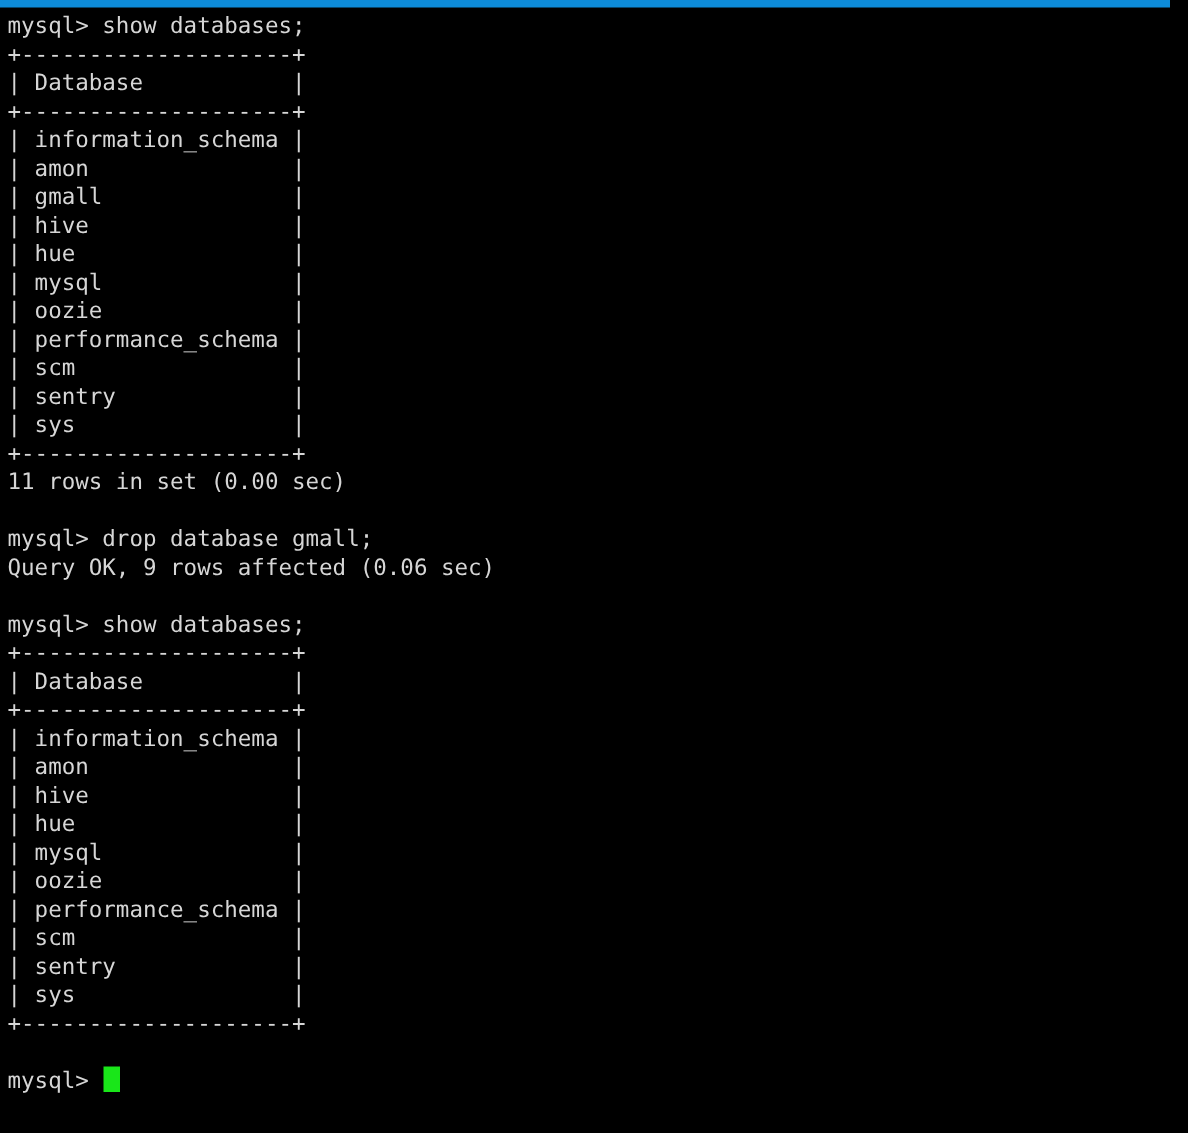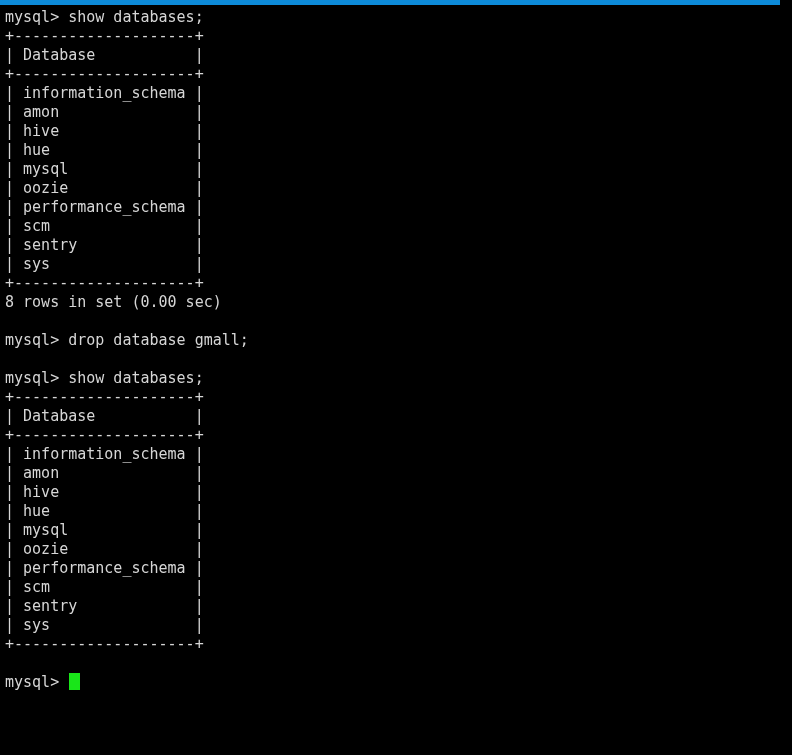--- a/index.html
+++ b/index.html
@@ -81,32 +81,34 @@
   <div id="titlebar-accent"></div>
 
   <div id="terminal">
     <div id="lines-container">
         <div class="line">mysql&gt; show databases;</div>
         <div class="line">+--------------------+</div>
         <div class="line">| Database           |</div>
         <div class="line">+--------------------+</div>
         <div class="line">| information_schema |</div>
         <div class="line">| amon               |</div>
+        <div class="line">| gmall              |</div>
         <div class="line">| hive               |</div>
         <div class="line">| hue                |</div>
         <div class="line">| mysql              |</div>
         <div class="line">| oozie              |</div>
         <div class="line">| performance_schema |</div>
         <div class="line">| scm                |</div>
         <div class="line">| sentry             |</div>
         <div class="line">| sys                |</div>
         <div class="line">+--------------------+</div>
-        <div class="line">8 rows in set (0.00 sec)</div>
+        <div class="line">11 rows in set (0.00 sec)</div>
         <div class="line blank"> </div>
         <div class="line">mysql&gt; drop database gmall;</div>
+        <div class="line">Query OK, 9 rows affected (0.06 sec)</div>
         <div class="line blank"> </div>
         <div class="line">mysql&gt; show databases;</div>
         <div class="line">+--------------------+</div>
         <div class="line">| Database           |</div>
         <div class="line">+--------------------+</div>
         <div class="line">| information_schema |</div>
         <div class="line">| amon               |</div>
         <div class="line">| hive               |</div>
         <div class="line">| hue                |</div>
         <div class="line">| mysql              |</div>

